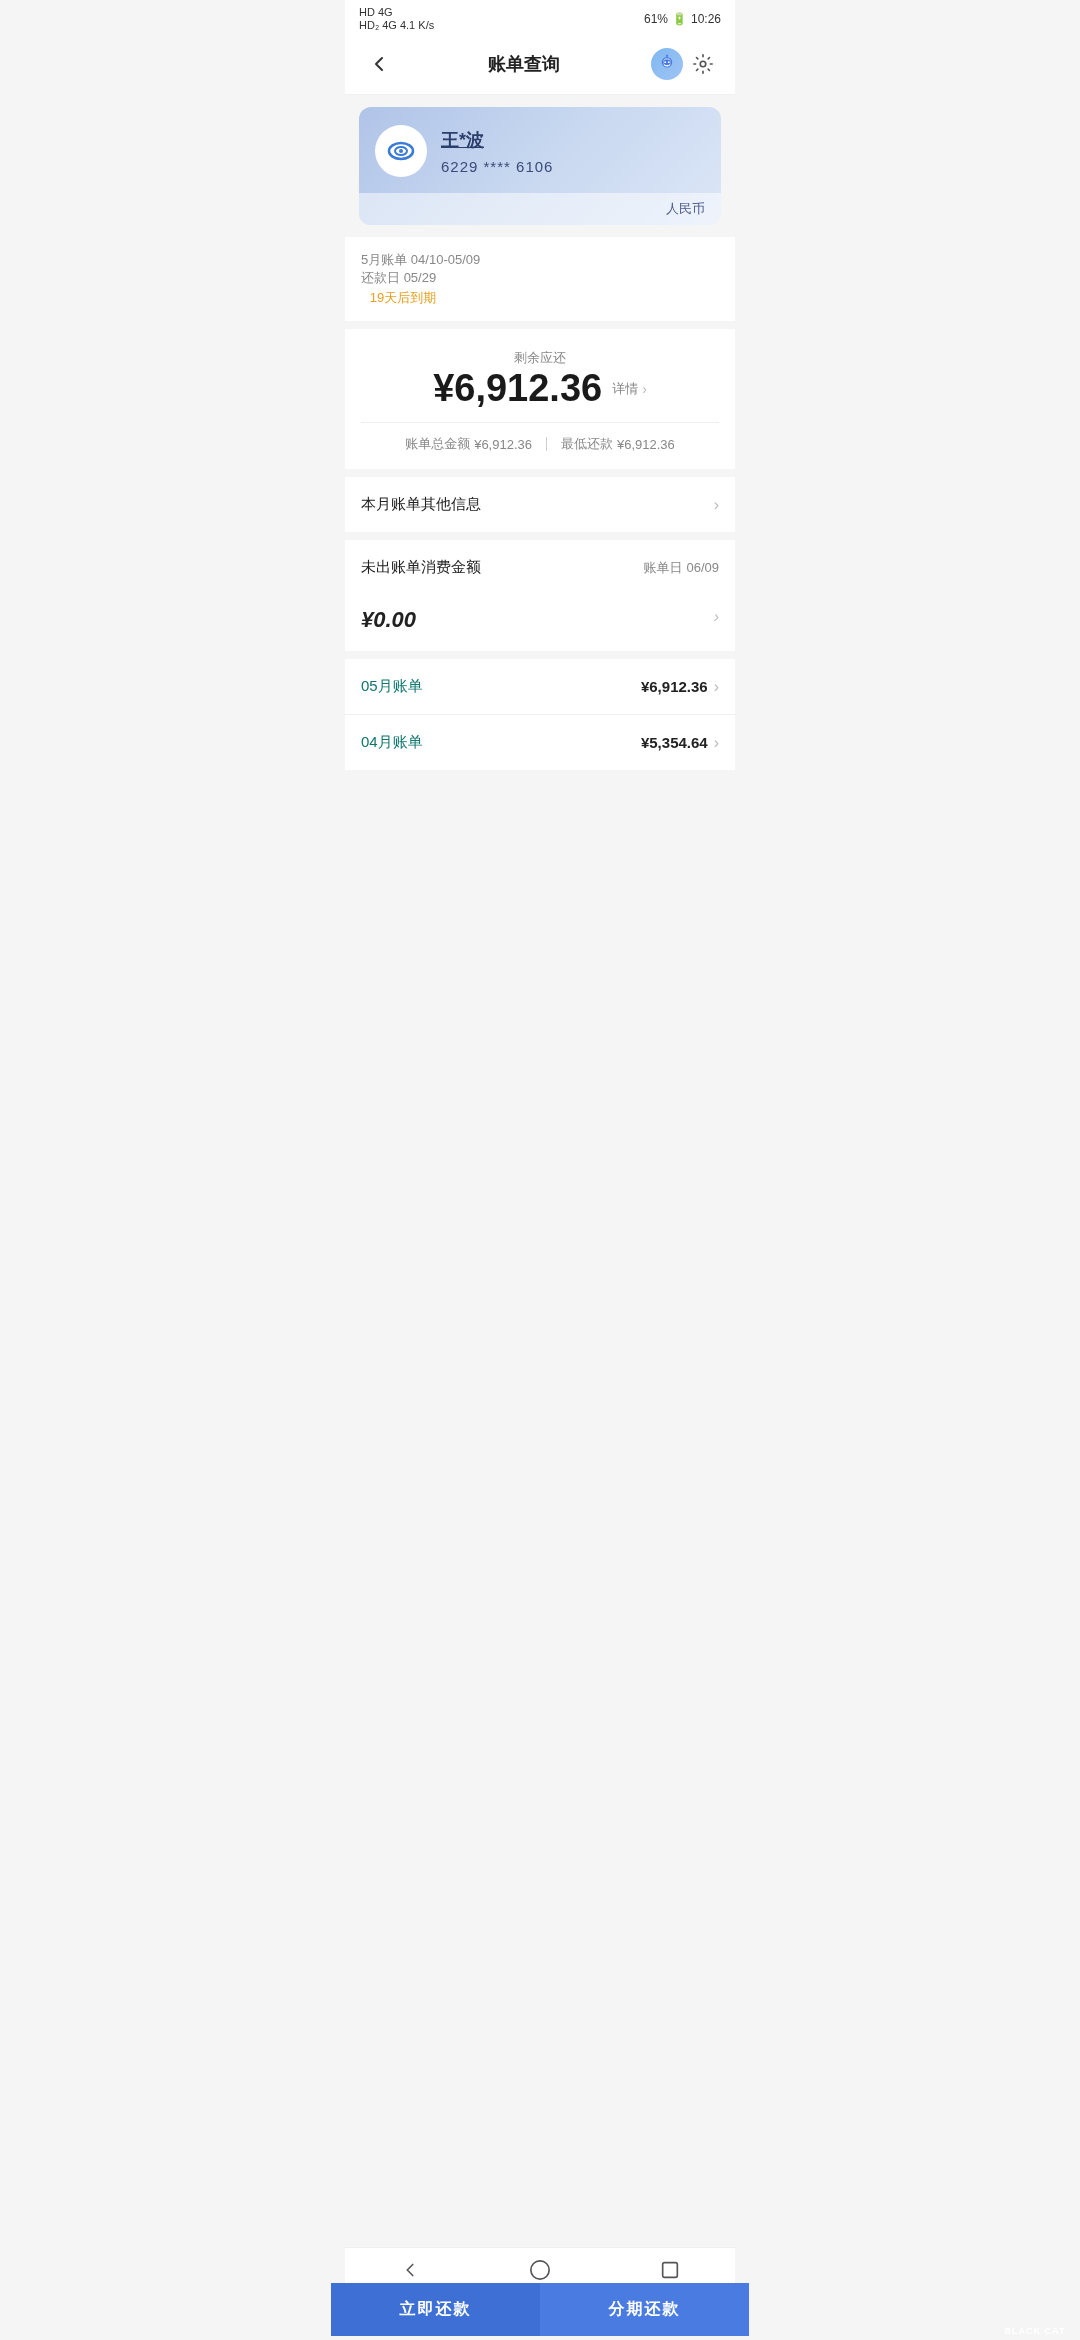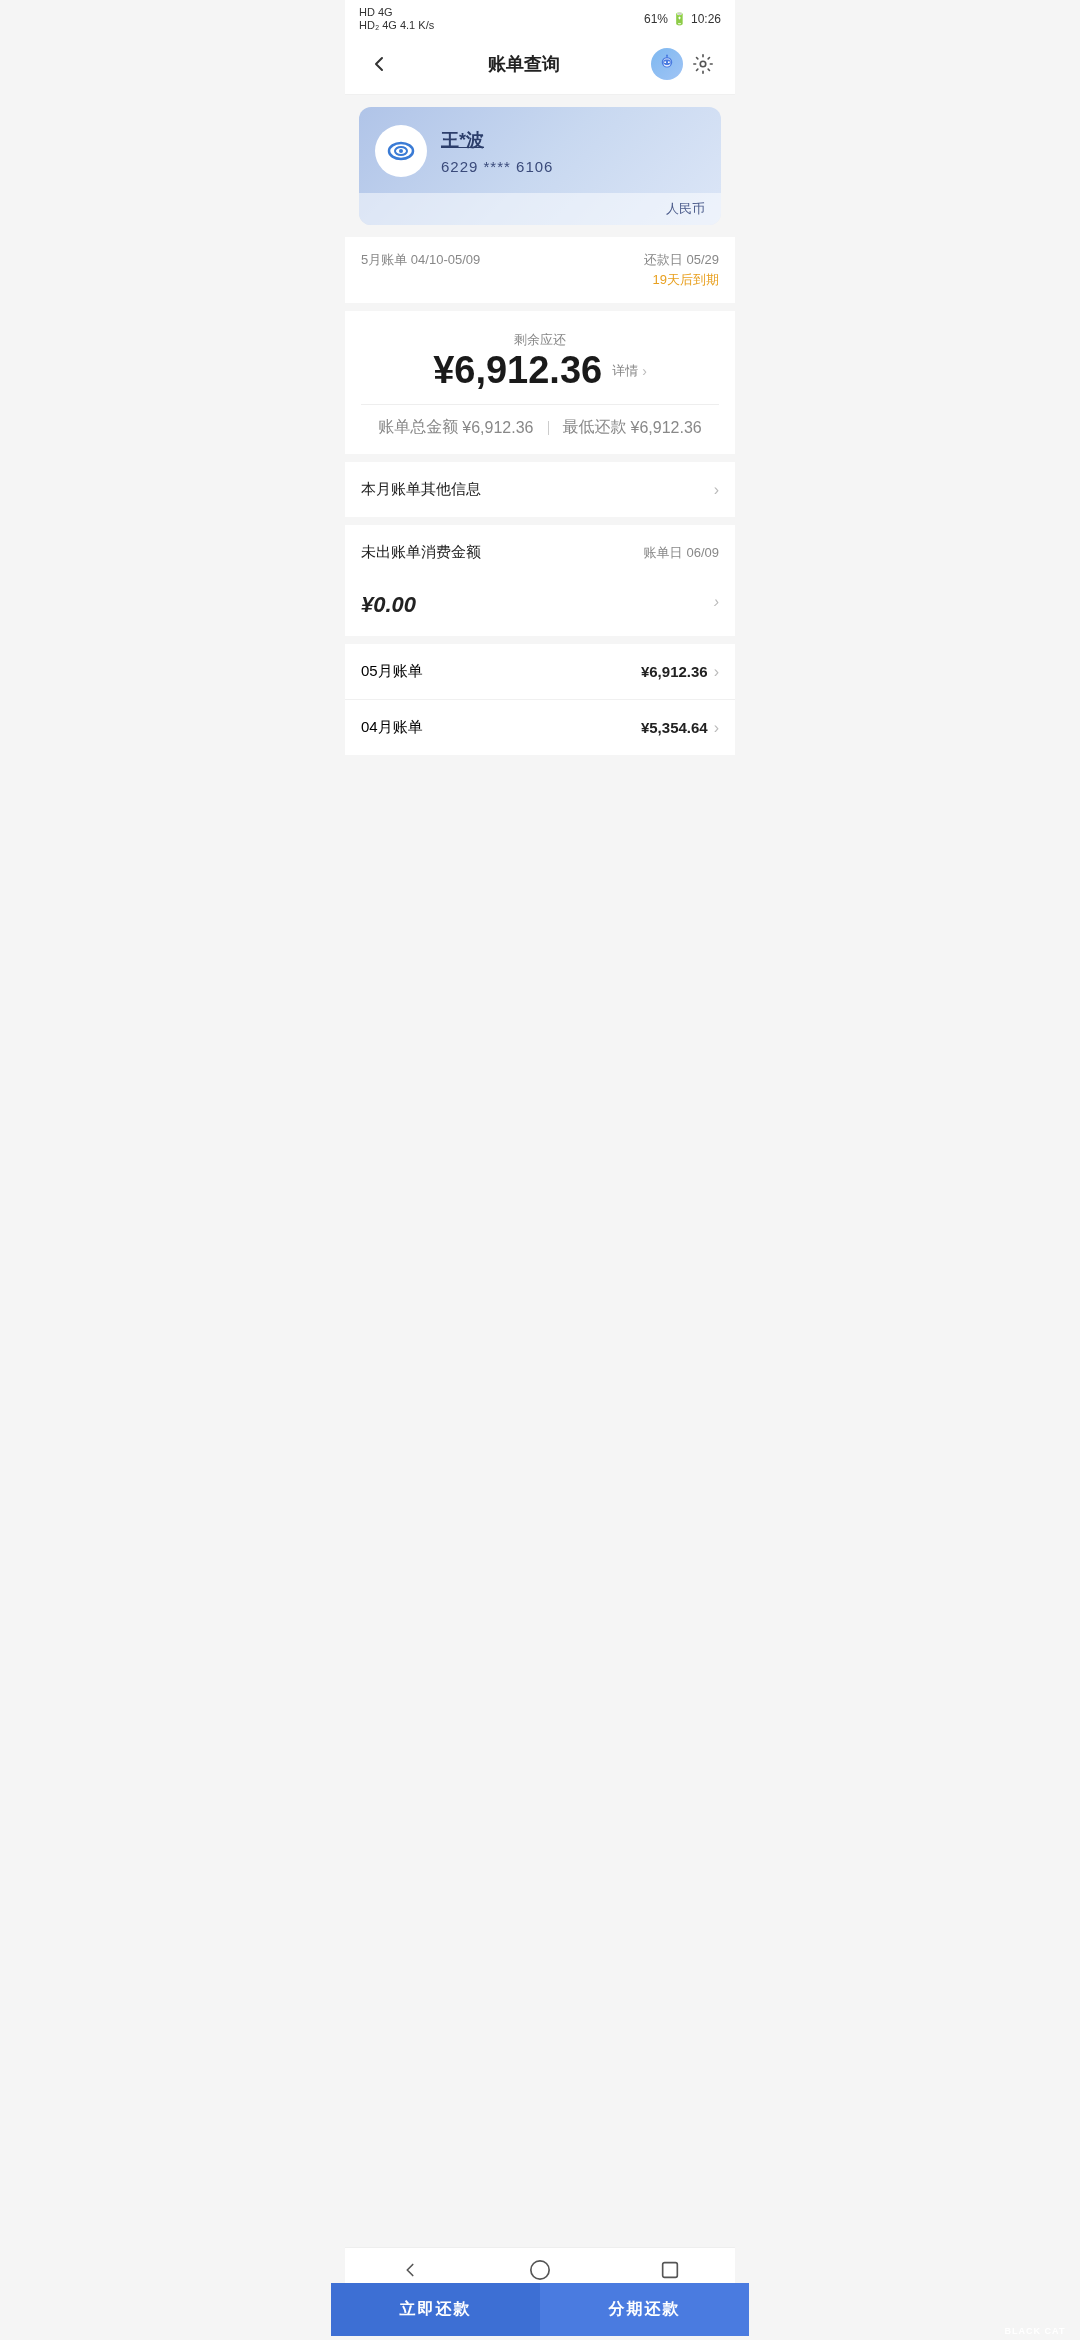--- a/index.html
+++ b/index.html
@@ -122,20 +122,21 @@
     }
 
     
     .bill-period {
       background: #fff;
       padding: 14px 16px;
       display: flex;
       justify-content: space-between;
       align-items: flex-start;
       margin-bottom: 8px;
+      flex-direction: column;
     }
     .bill-period-left {
       font-size: 13px;
       color: #888;
     }
     .bill-period-right {
       text-align: right;
     }
     .bill-due-date {
       font-size: 13px;
@@ -183,21 +184,21 @@
     .balance-divider {
       height: 1px;
       background: #eee;
       margin: 0 0 12px;
     }
     .balance-sub-row {
       display: flex;
       justify-content: center;
       align-items: center;
       gap: 0;
-      font-size: 16px;
+      font-size: 13px;
       color: #888;
     }
     .balance-sub-sep {
       width: 1px;
       height: 14px;
       background: #ccc;
       margin: 0 14px;
     }
 
     
@@ -241,21 +242,21 @@
       padding: 18px 16px;
       display: flex;
       align-items: center;
       justify-content: space-between;
       border-bottom: 1px solid #f0f0f0;
       cursor: pointer;
     }
     .month-bill-item:last-child { border-bottom: none; }
     .month-bill-label {
       font-size: 15px;
-      color: #000000;
+      color: #0f766e;
     }
     .month-bill-right {
       display: flex;
       align-items: center;
       gap: 6px;
     }
     .month-bill-amount {
       font-size: 15px;
       font-weight: 600;
       color: #222;

